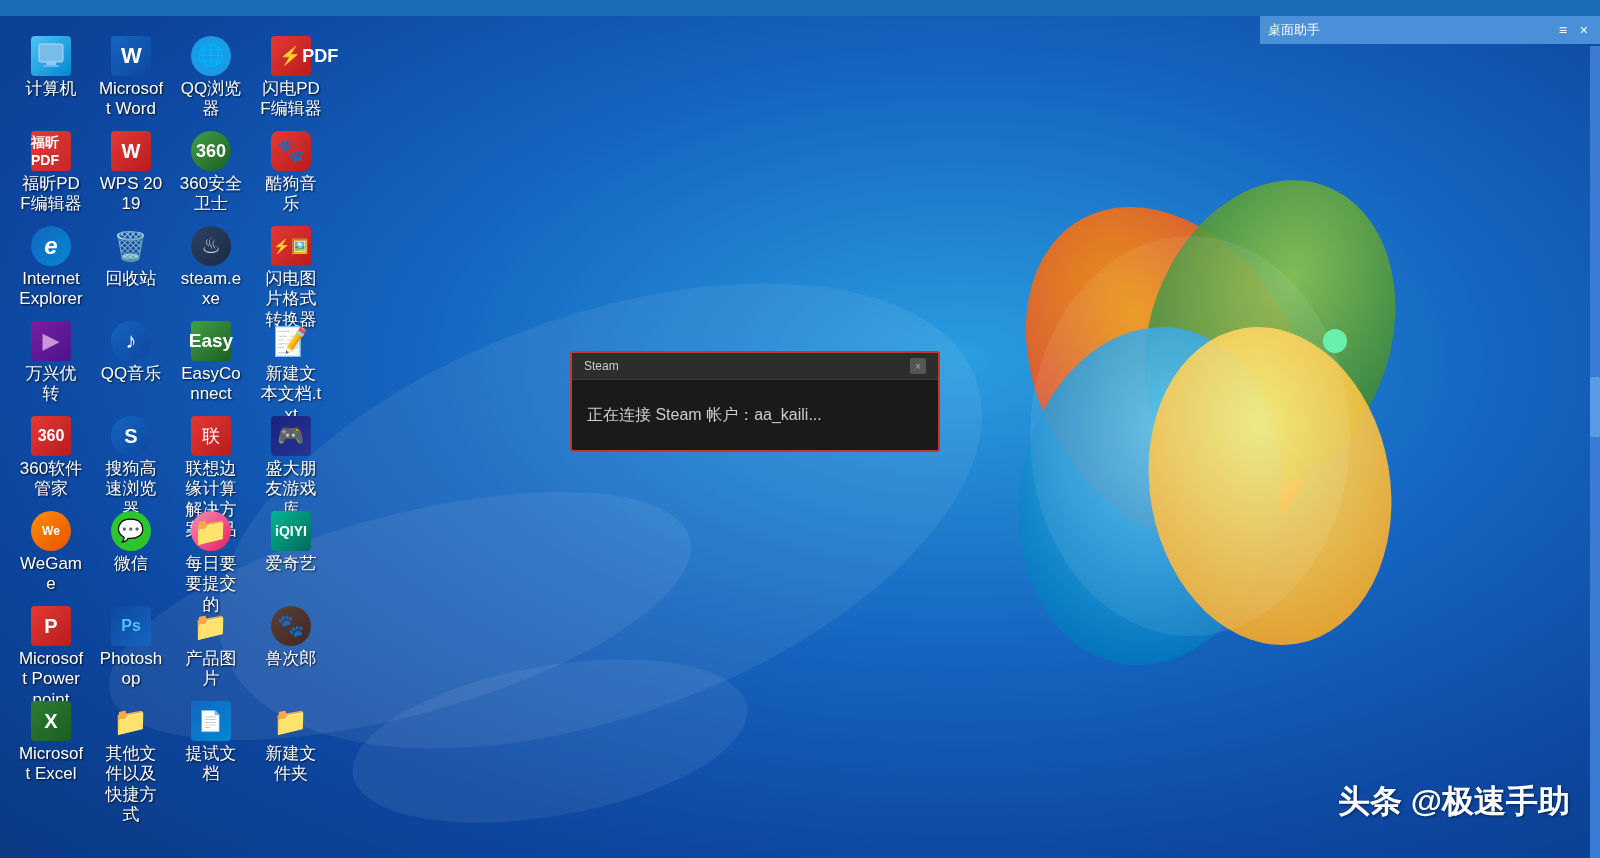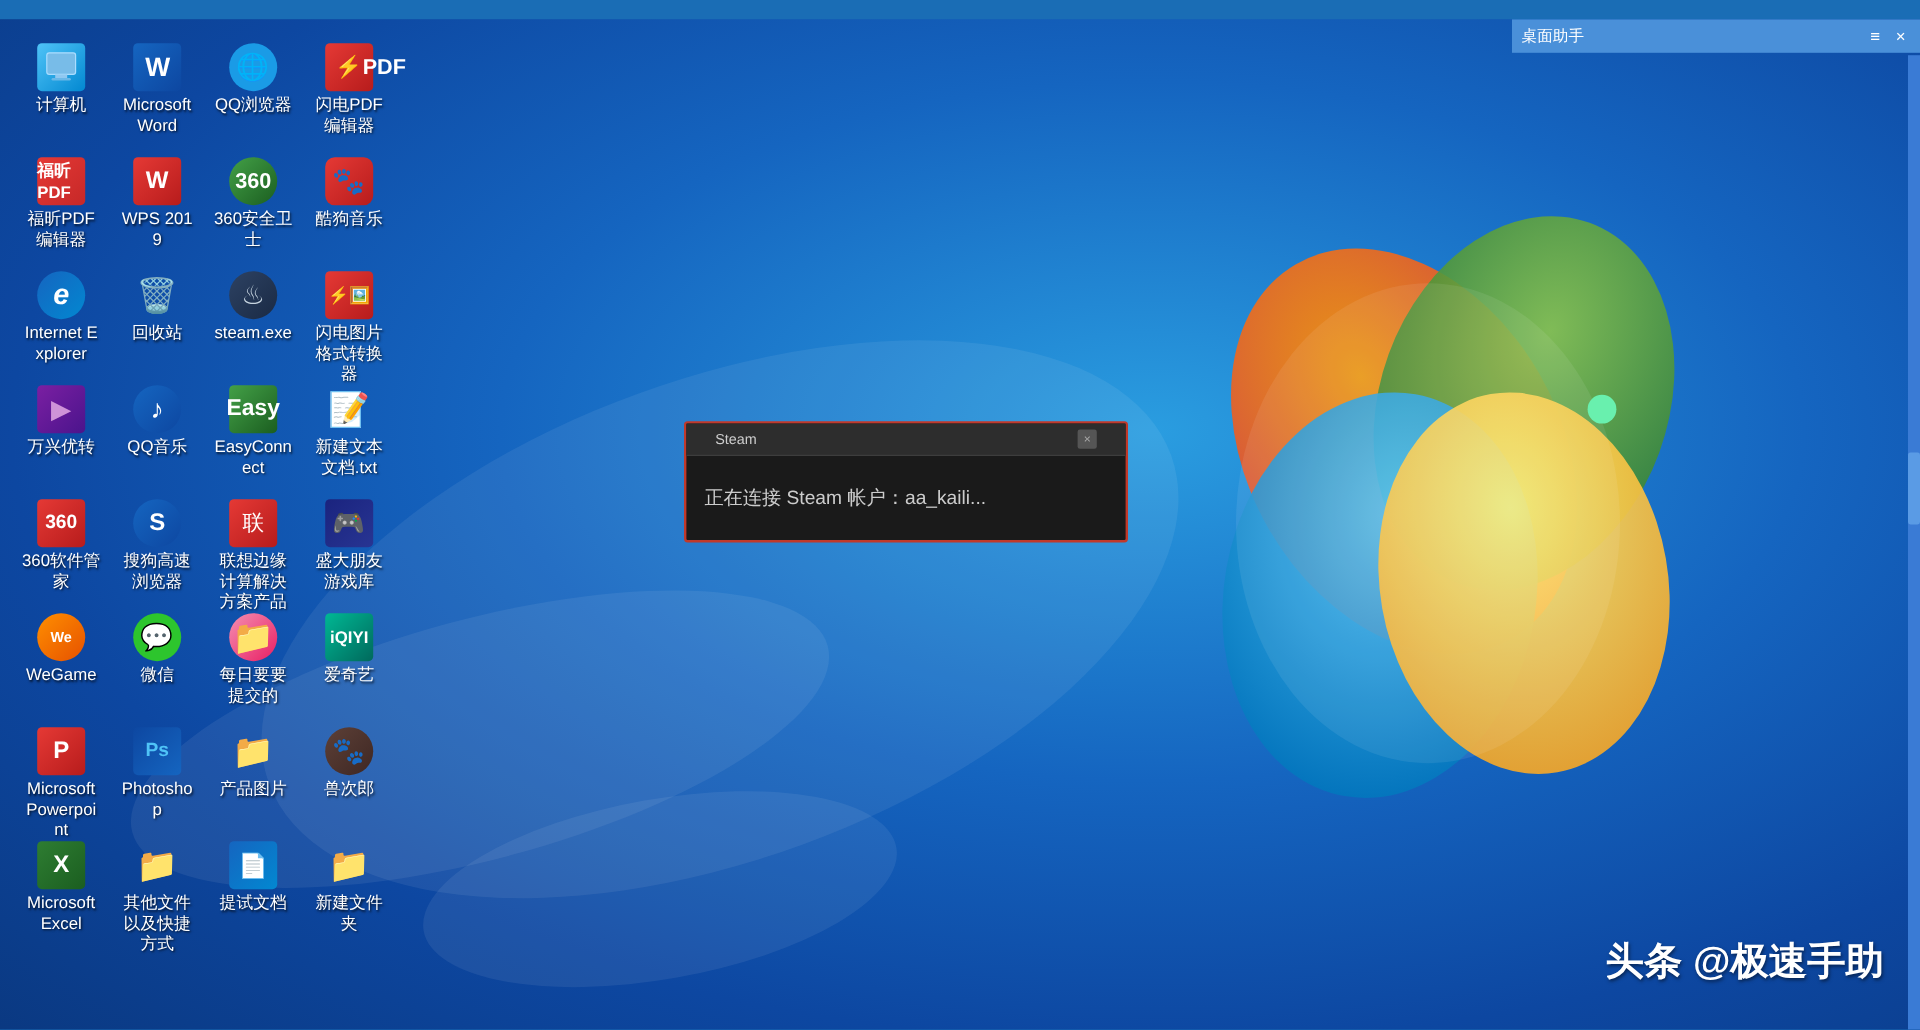--- a/index.html
+++ b/index.html
@@ -51,21 +51,21 @@
       display: flex;
       align-items: center;
       justify-content: center;
       font-size: 28px;
       margin-bottom: 3px;
       border-radius: 4px;
       flex-shrink: 0;
     }
 
     .icon-label {
-      font-size: 14px;
+      font-size: 17px;
       color: #fff;
       text-align: center;
       line-height: 1.2;
       text-shadow: 1px 1px 2px rgba(0,0,0,0.8);
       word-break: break-all;
       max-width: 70px;
     }
 
     
     .icon-computer { background: linear-gradient(135deg, #4fc3f7, #0288d1); }
@@ -108,21 +108,21 @@
       left: 570px;
       width: 370px;
       background: #1a1a1a;
       border: 2px solid #c0392b;
       border-radius: 3px;
       z-index: 100;
     }
 
     .steam-titlebar {
       background: #2d2d2d;
-      padding: 5px 24px;
+      padding: 5px 12px;
       display: flex;
       align-items: center;
       justify-content: space-between;
       border-bottom: 1px solid #3d3d3d;
     }
 
     .steam-title-text {
       color: #ccc;
       font-size: 12px;
     }

